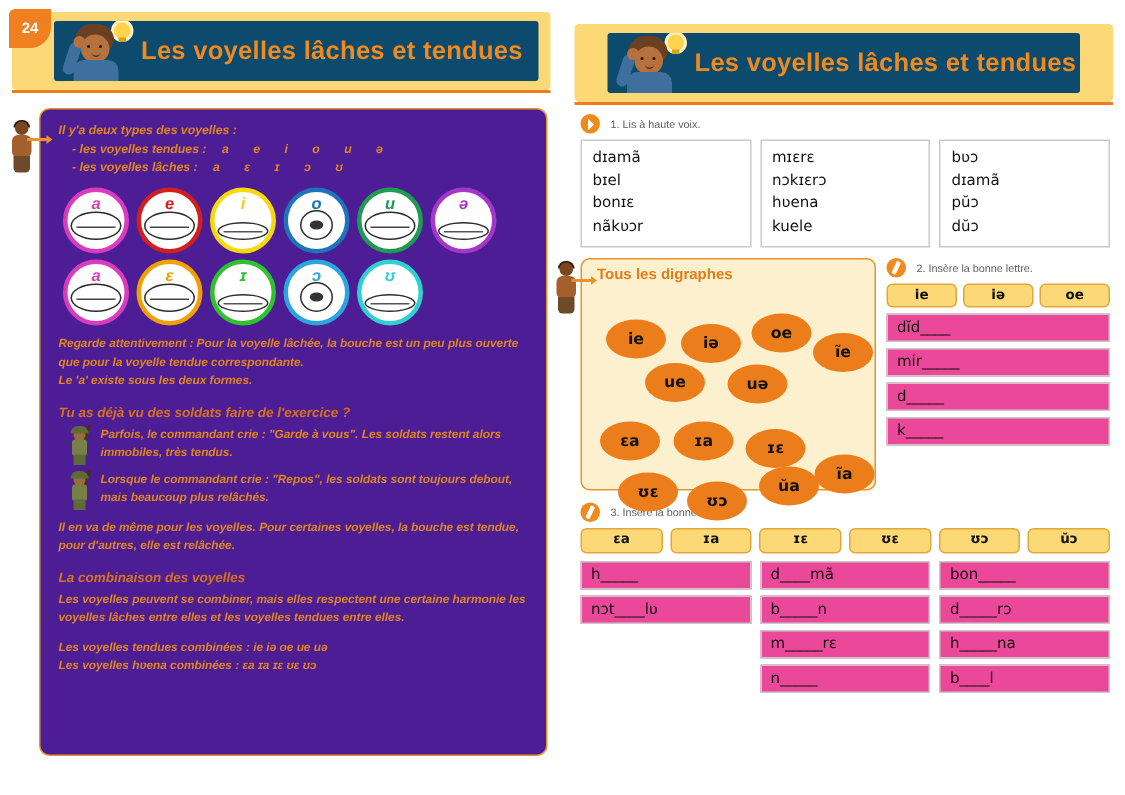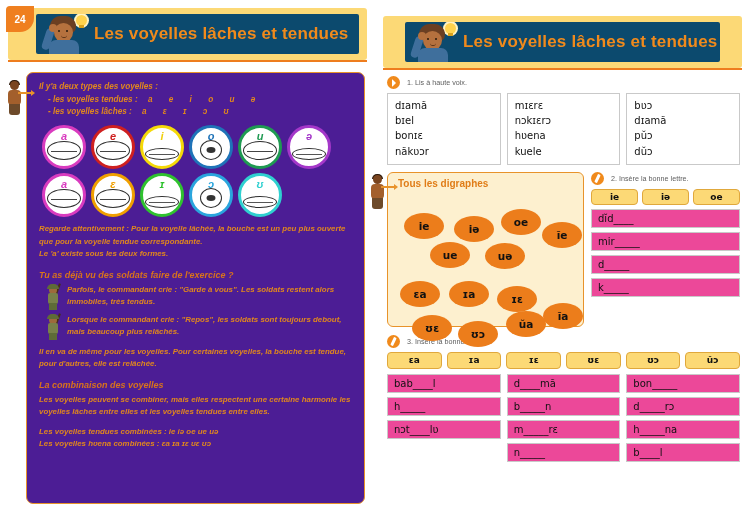--- a/index.html
+++ b/index.html
@@ -441,21 +441,20 @@
       <div class="bank3" id="ex3-bank">
           <div class="bank-chip">ɛa</div>
           <div class="bank-chip">ɪa</div>
           <div class="bank-chip">ɪɛ</div>
           <div class="bank-chip">ʊɛ</div>
           <div class="bank-chip">ʊɔ</div>
           <div class="bank-chip">ŭɔ</div>
         </div>
       <div class="grid3" id="ex3-grid">
           <div class="g3col">
-            <div class="answer-box">bab____l</div>
             <div class="answer-box">h_____</div>
             <div class="answer-box">nɔt____lʋ</div>
           </div>
           <div class="g3col">
             <div class="answer-box">d____mã</div>
             <div class="answer-box">b_____n</div>
             <div class="answer-box">m_____rɛ</div>
             <div class="answer-box">n_____</div>
           </div>
           <div class="g3col">

